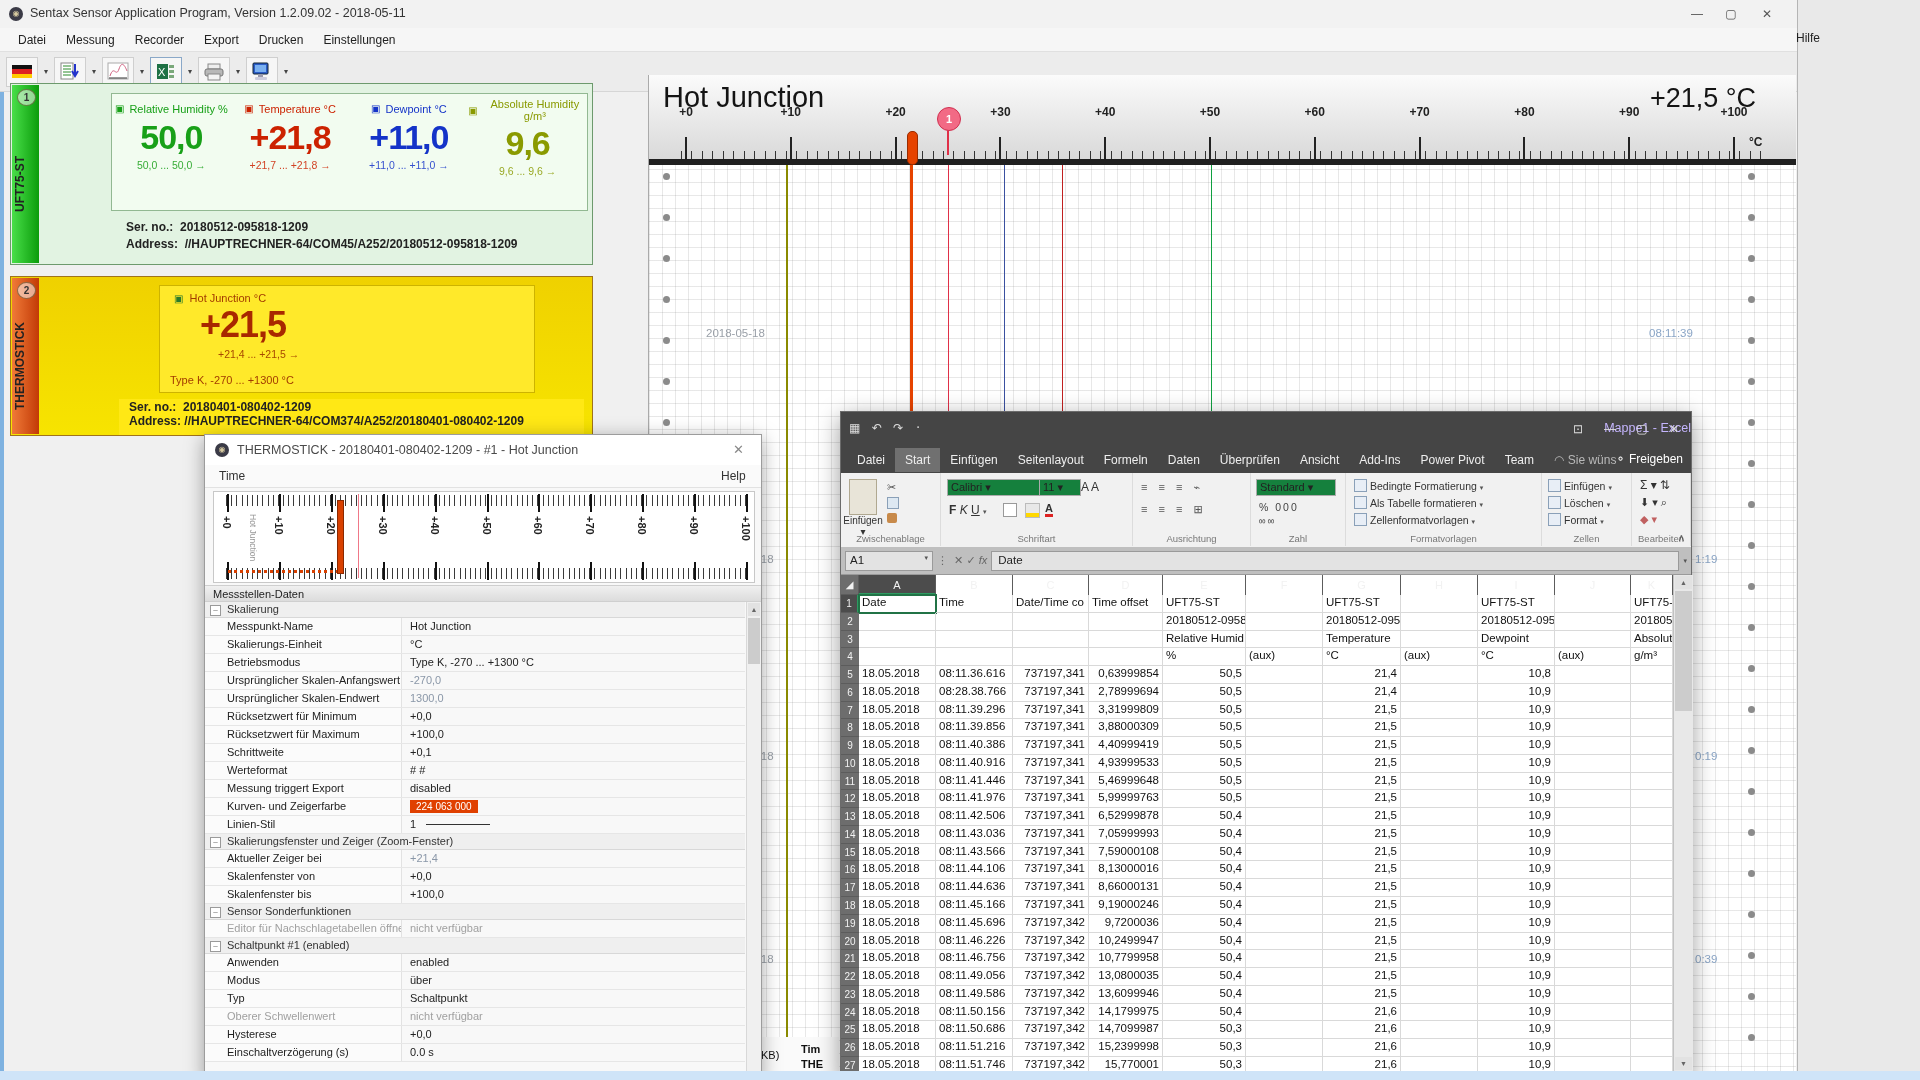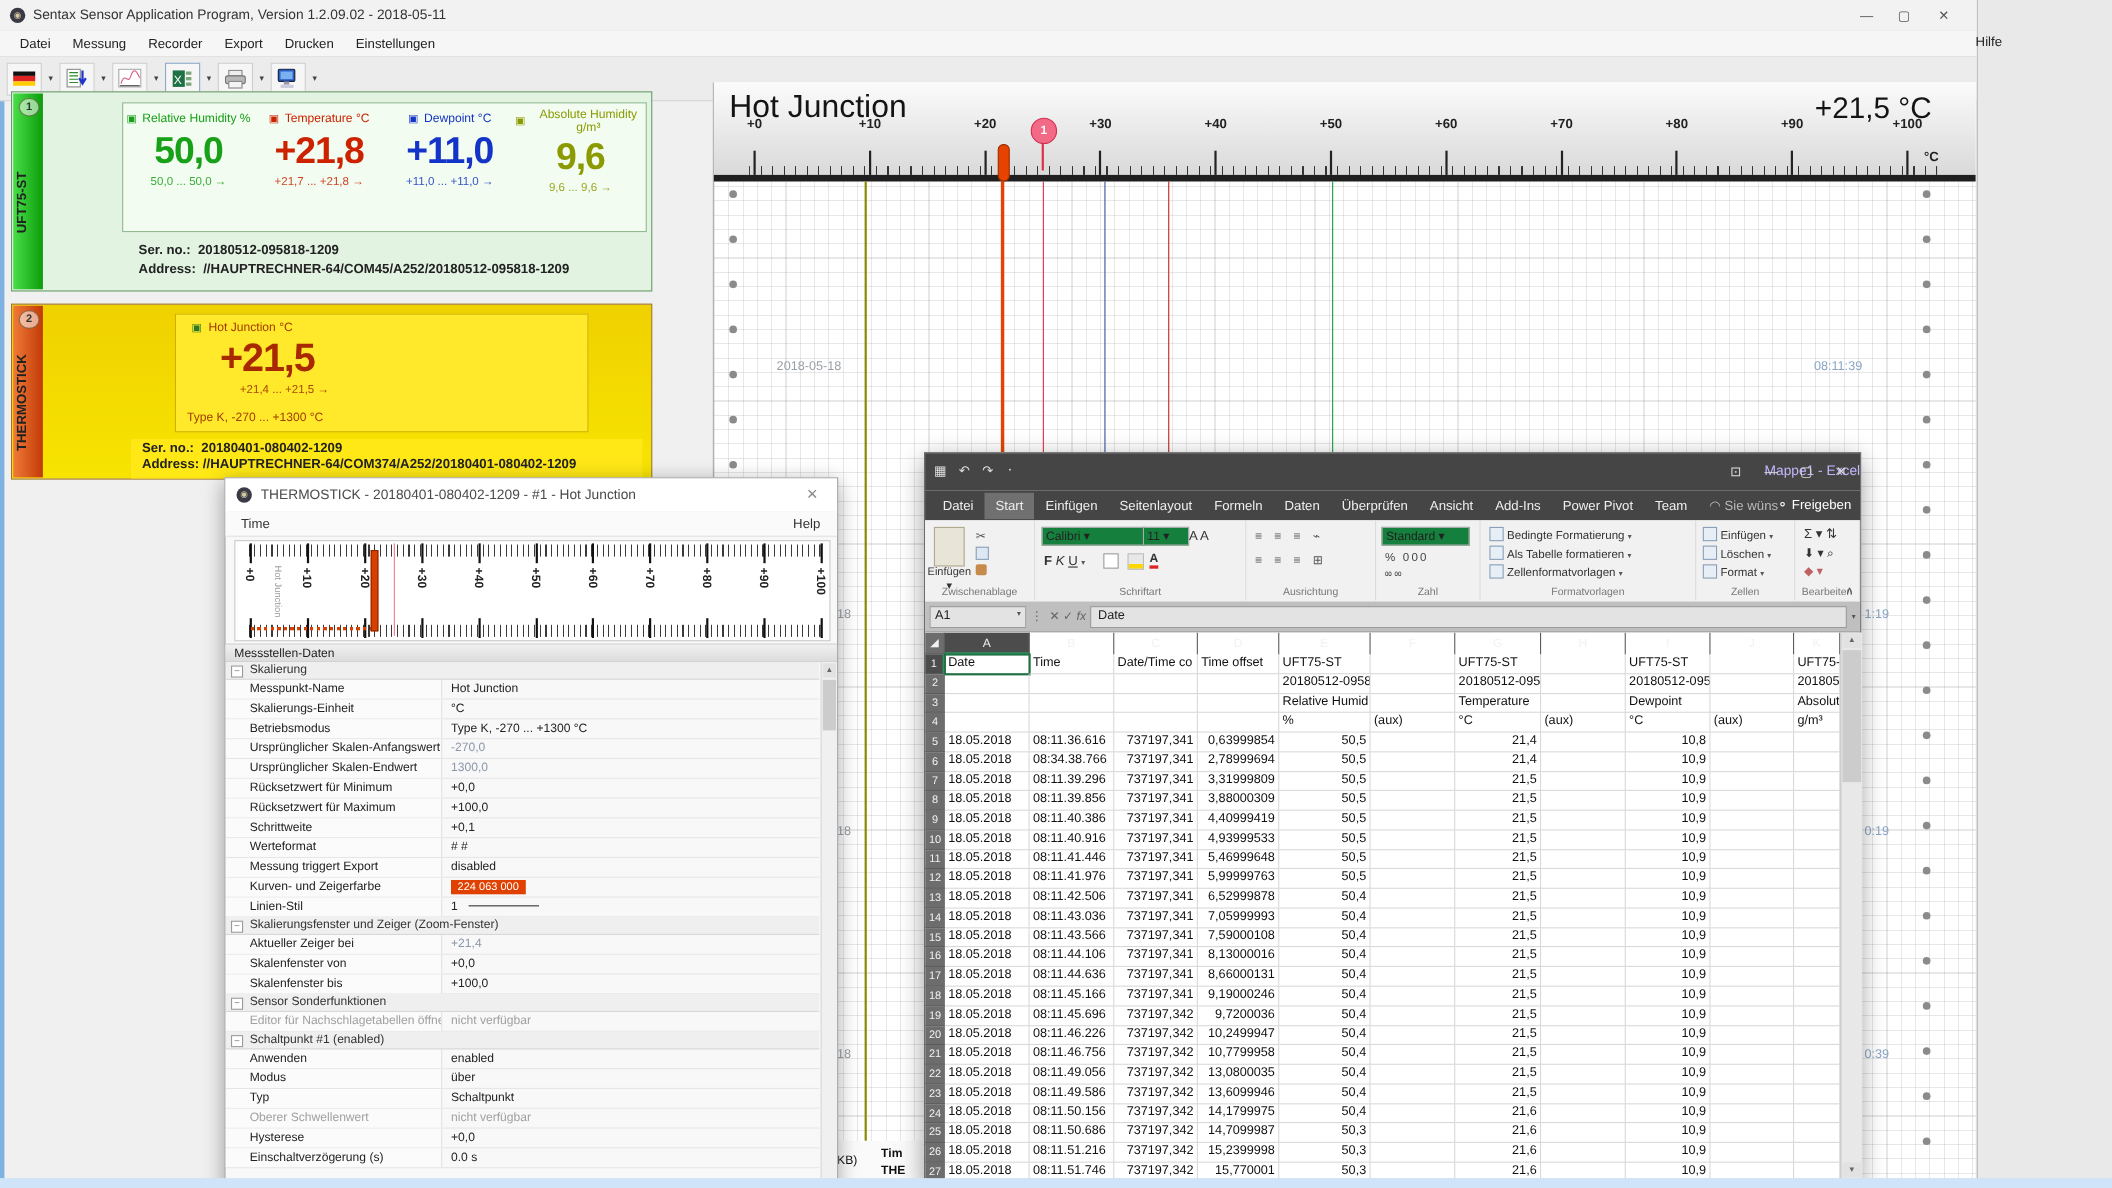--- a/index.html
+++ b/index.html
@@ -663,21 +663,21 @@
             <div class="xcell" style="width: 77px;"></div>
             <div class="xcell num" style="width: 78px;">21,4</div>
             <div class="xcell" style="width: 77px;"></div>
             <div class="xcell num" style="width: 77px;">10,8</div>
             <div class="xcell" style="width: 76px;"></div>
             <div class="xcell" style="width: 42px;"></div>
           </div>
           <div class="xrow">
             <div class="rhdr">6</div>
             <div class="xcell" style="width: 77px;">18.05.2018</div>
-            <div class="xcell" style="width: 77px;">08:34.38.766</div>
+            <div class="xcell" style="width: 77px;">08:28.38.766</div>
             <div class="xcell num" style="width: 76px;">737197,341</div>
             <div class="xcell num" style="width: 74px;">2,78999694</div>
             <div class="xcell num" style="width: 83px;">50,5</div>
             <div class="xcell" style="width: 77px;"></div>
             <div class="xcell num" style="width: 78px;">21,4</div>
             <div class="xcell" style="width: 77px;"></div>
             <div class="xcell num" style="width: 77px;">10,9</div>
             <div class="xcell" style="width: 76px;"></div>
             <div class="xcell" style="width: 42px;"></div>
           </div>

